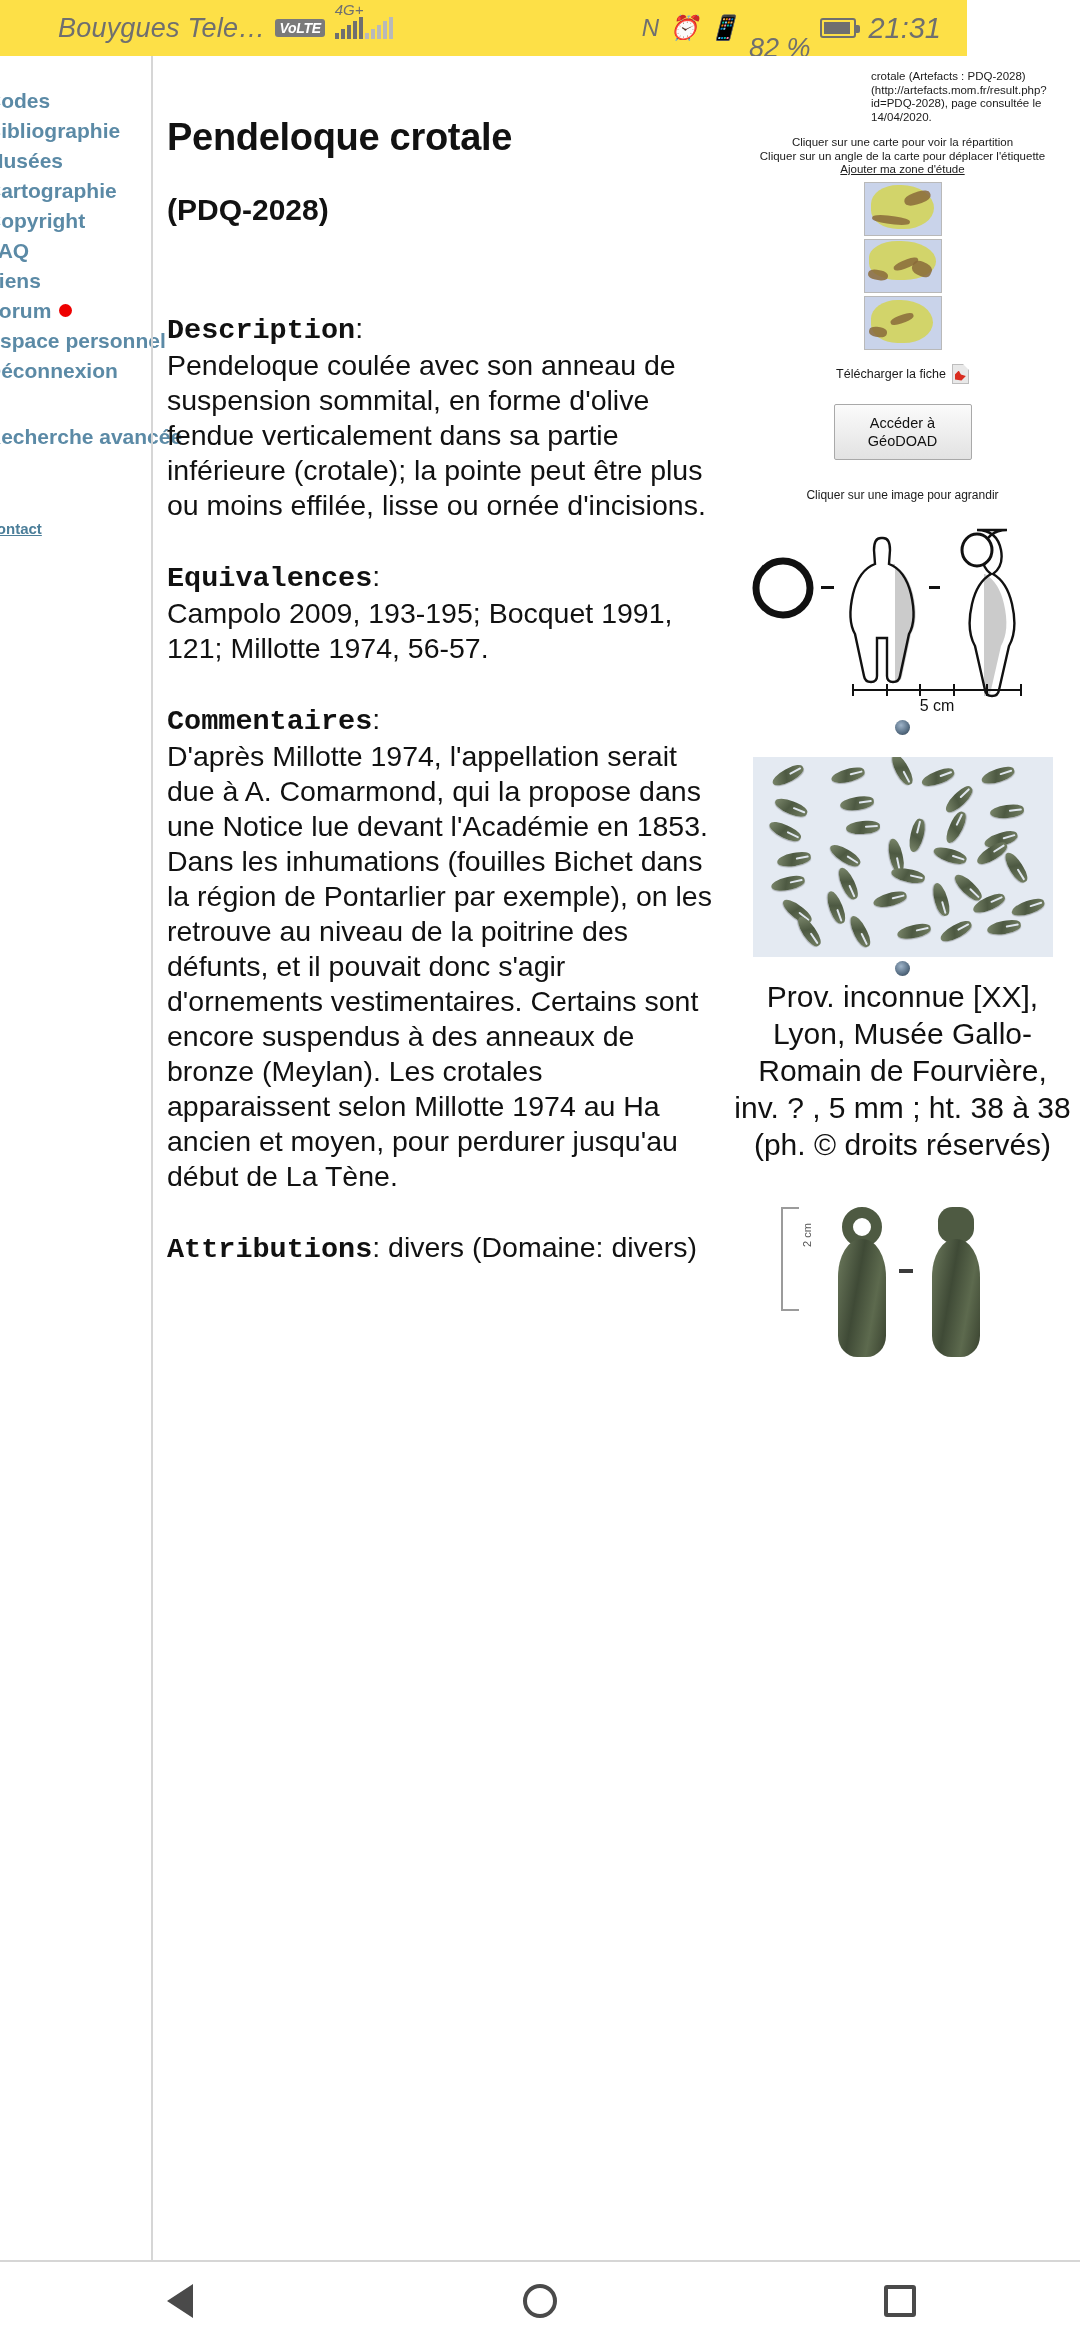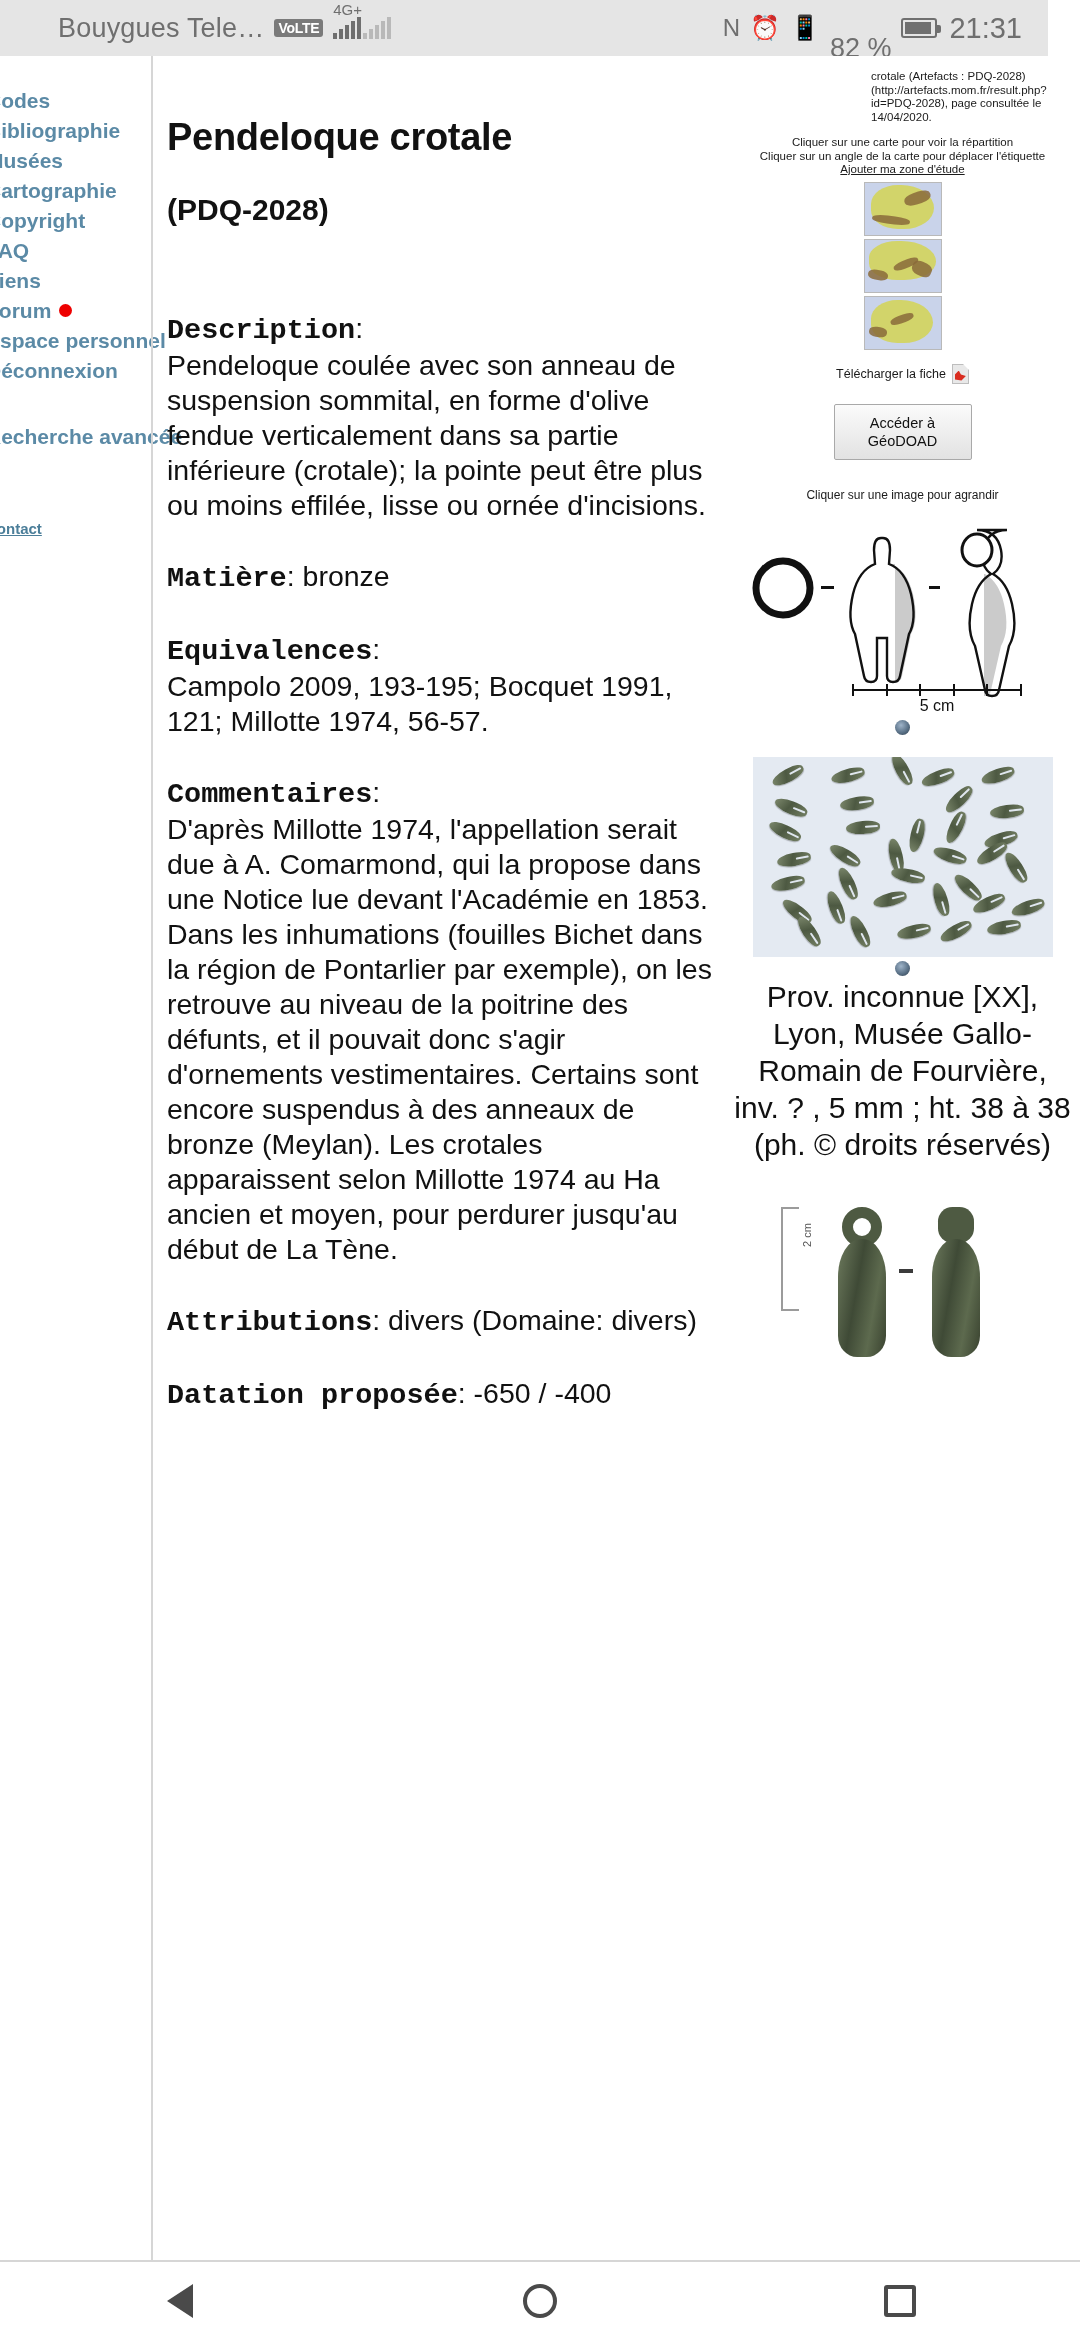--- a/index.html
+++ b/index.html
@@ -6,24 +6,25 @@
   html, body {
     width: 1080px; height: 2340px;
     background: #ffffff;
     font-family: "Liberation Sans", sans-serif;
     overflow: hidden;
   }
 
   
   .statusbar {
     position: absolute; top: 0; left: 0;
-    width: 1048px; height: 56px;
-    background: #e5e5e5;
+    width: 967px; height: 56px;
+    background: #fde047;
     display: flex; align-items: center;
     color: #6b6b6b;
+    font-style: italic;
   }
   .sb-left { display: flex; align-items: center; padding-left: 58px; gap: 10px; }
   .sb-carrier { font-size: 27px; color: #6f6f6f; letter-spacing: .2px; }
   .volte-badge {
     display: inline-flex; align-items: center; justify-content: center;
     background: #7a7a7a; color: #fff;
     font-size: 14px; font-weight: bold;
     padding: 2px 4px; border-radius: 3px; line-height: 1;
     letter-spacing: -0.3px;
   }
@@ -343,41 +344,35 @@
 
   <main class="main">
     <h1 class="title">Pendeloque crotale</h1>
     <h2 class="subtitle">(PDQ-2028)</h2>
 
     <div class="sect first">
       <p><b>Description</b>:<br>
       <span>Pendeloque coulée avec son anneau de suspension sommital, en forme d'olive fendue verticalement dans sa partie inférieure (crotale); la pointe peut être plus ou moins effilée, lisse ou ornée d'incisions.</span></p>
     </div>
 
-    <div class="sect">
-      <p><b>Matière</b>: <span>bronze</span></p>
-    </div>
 
     <div class="sect">
       <p><b>Equivalences</b>:<br>
       <span>Campolo 2009, 193-195; Bocquet 1991, 121; Millotte 1974, 56-57.</span></p>
     </div>
 
     <div class="sect">
       <p><b>Commentaires</b>:<br>
       <span>D'après Millotte 1974, l'appellation serait due à A. Comarmond, qui la propose dans une Notice lue devant l'Académie en 1853. Dans les inhumations (fouilles Bichet dans la région de Pontarlier par exemple), on les retrouve au niveau de la poitrine des défunts, et il pouvait donc s'agir d'ornements vestimentaires. Certains sont encore suspendus à des anneaux de bronze (Meylan). Les crotales apparaissent selon Millotte 1974 au Ha ancien et moyen, pour perdurer jusqu'au début de La Tène.</span></p>
     </div>
 
     <div class="sect">
       <p><b>Attributions</b>: <span>divers (Domaine: divers)</span></p>
     </div>
 
-    <div class="sect">
-      <p><b>Datation proposée</b>: <span>-650 / -400</span></p>
-    </div>
 
   </main>
 
   <aside class="rightcol">
 
     <div class="cite">crotale (Artefacts : PDQ-2028) (http://artefacts.mom.fr/result.php?id=PDQ-2028), page consultée le 14/04/2020.</div>
 
     <div class="maphint">
       <div>Cliquer sur une carte pour voir la répartition</div>
       <div>Cliquer sur un angle de la carte pour déplacer l'étiquette</div>

